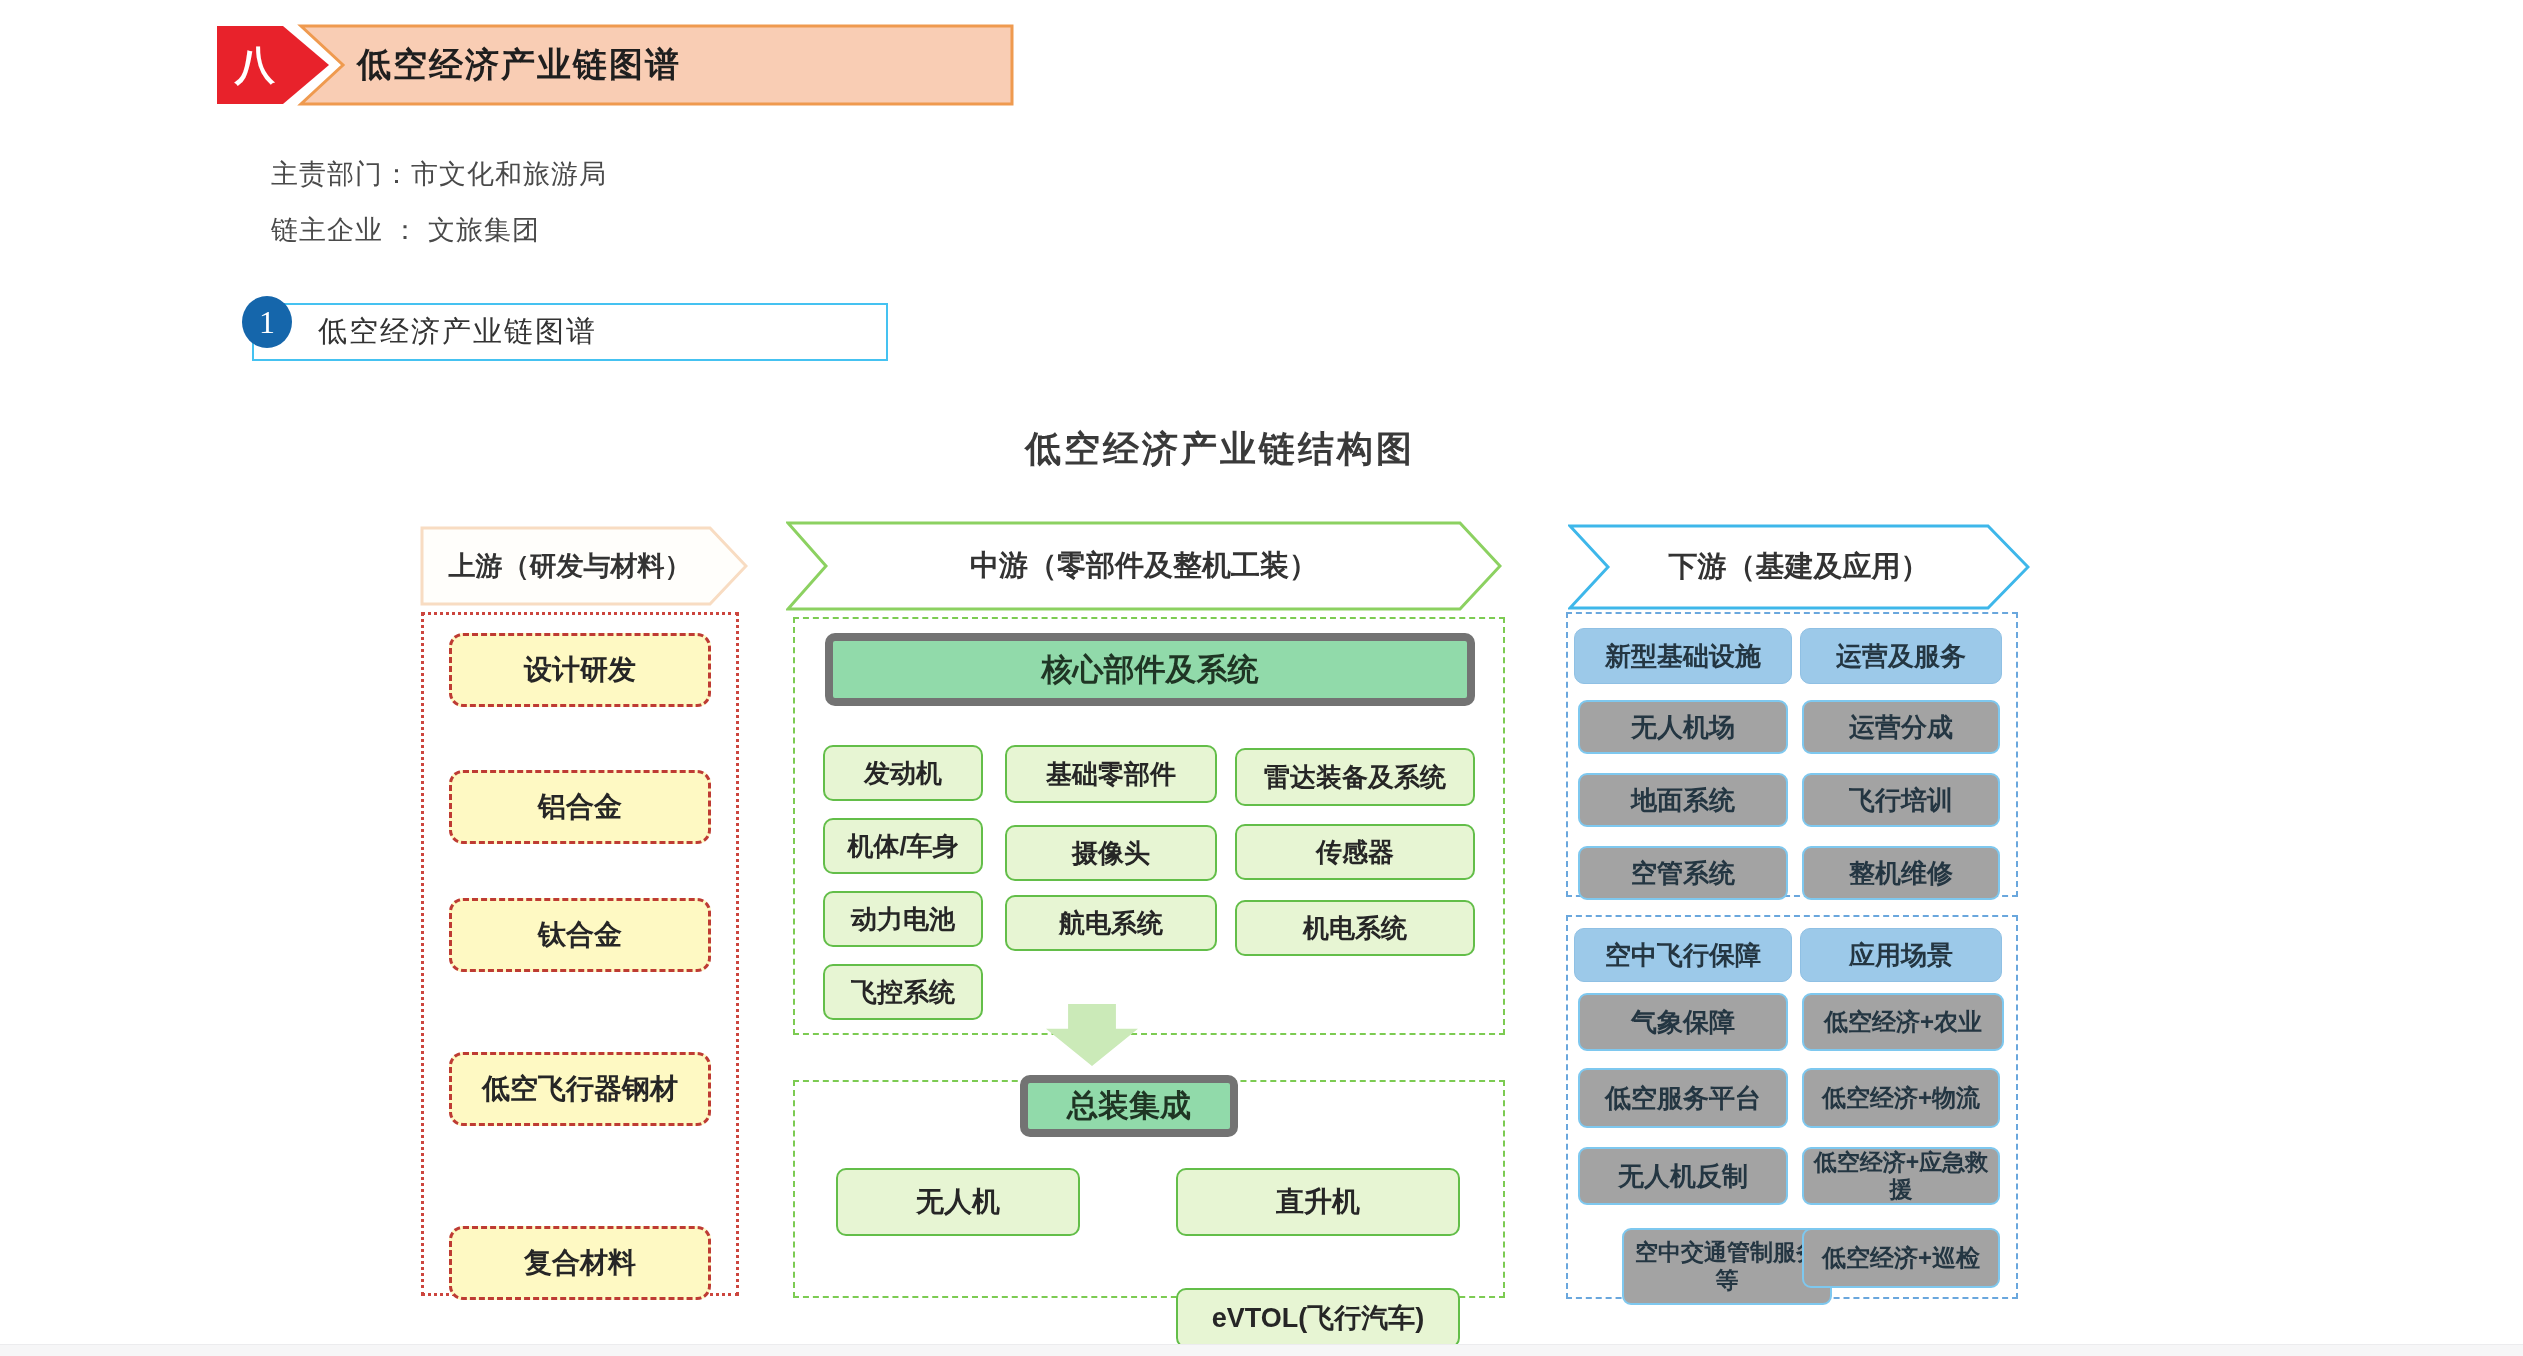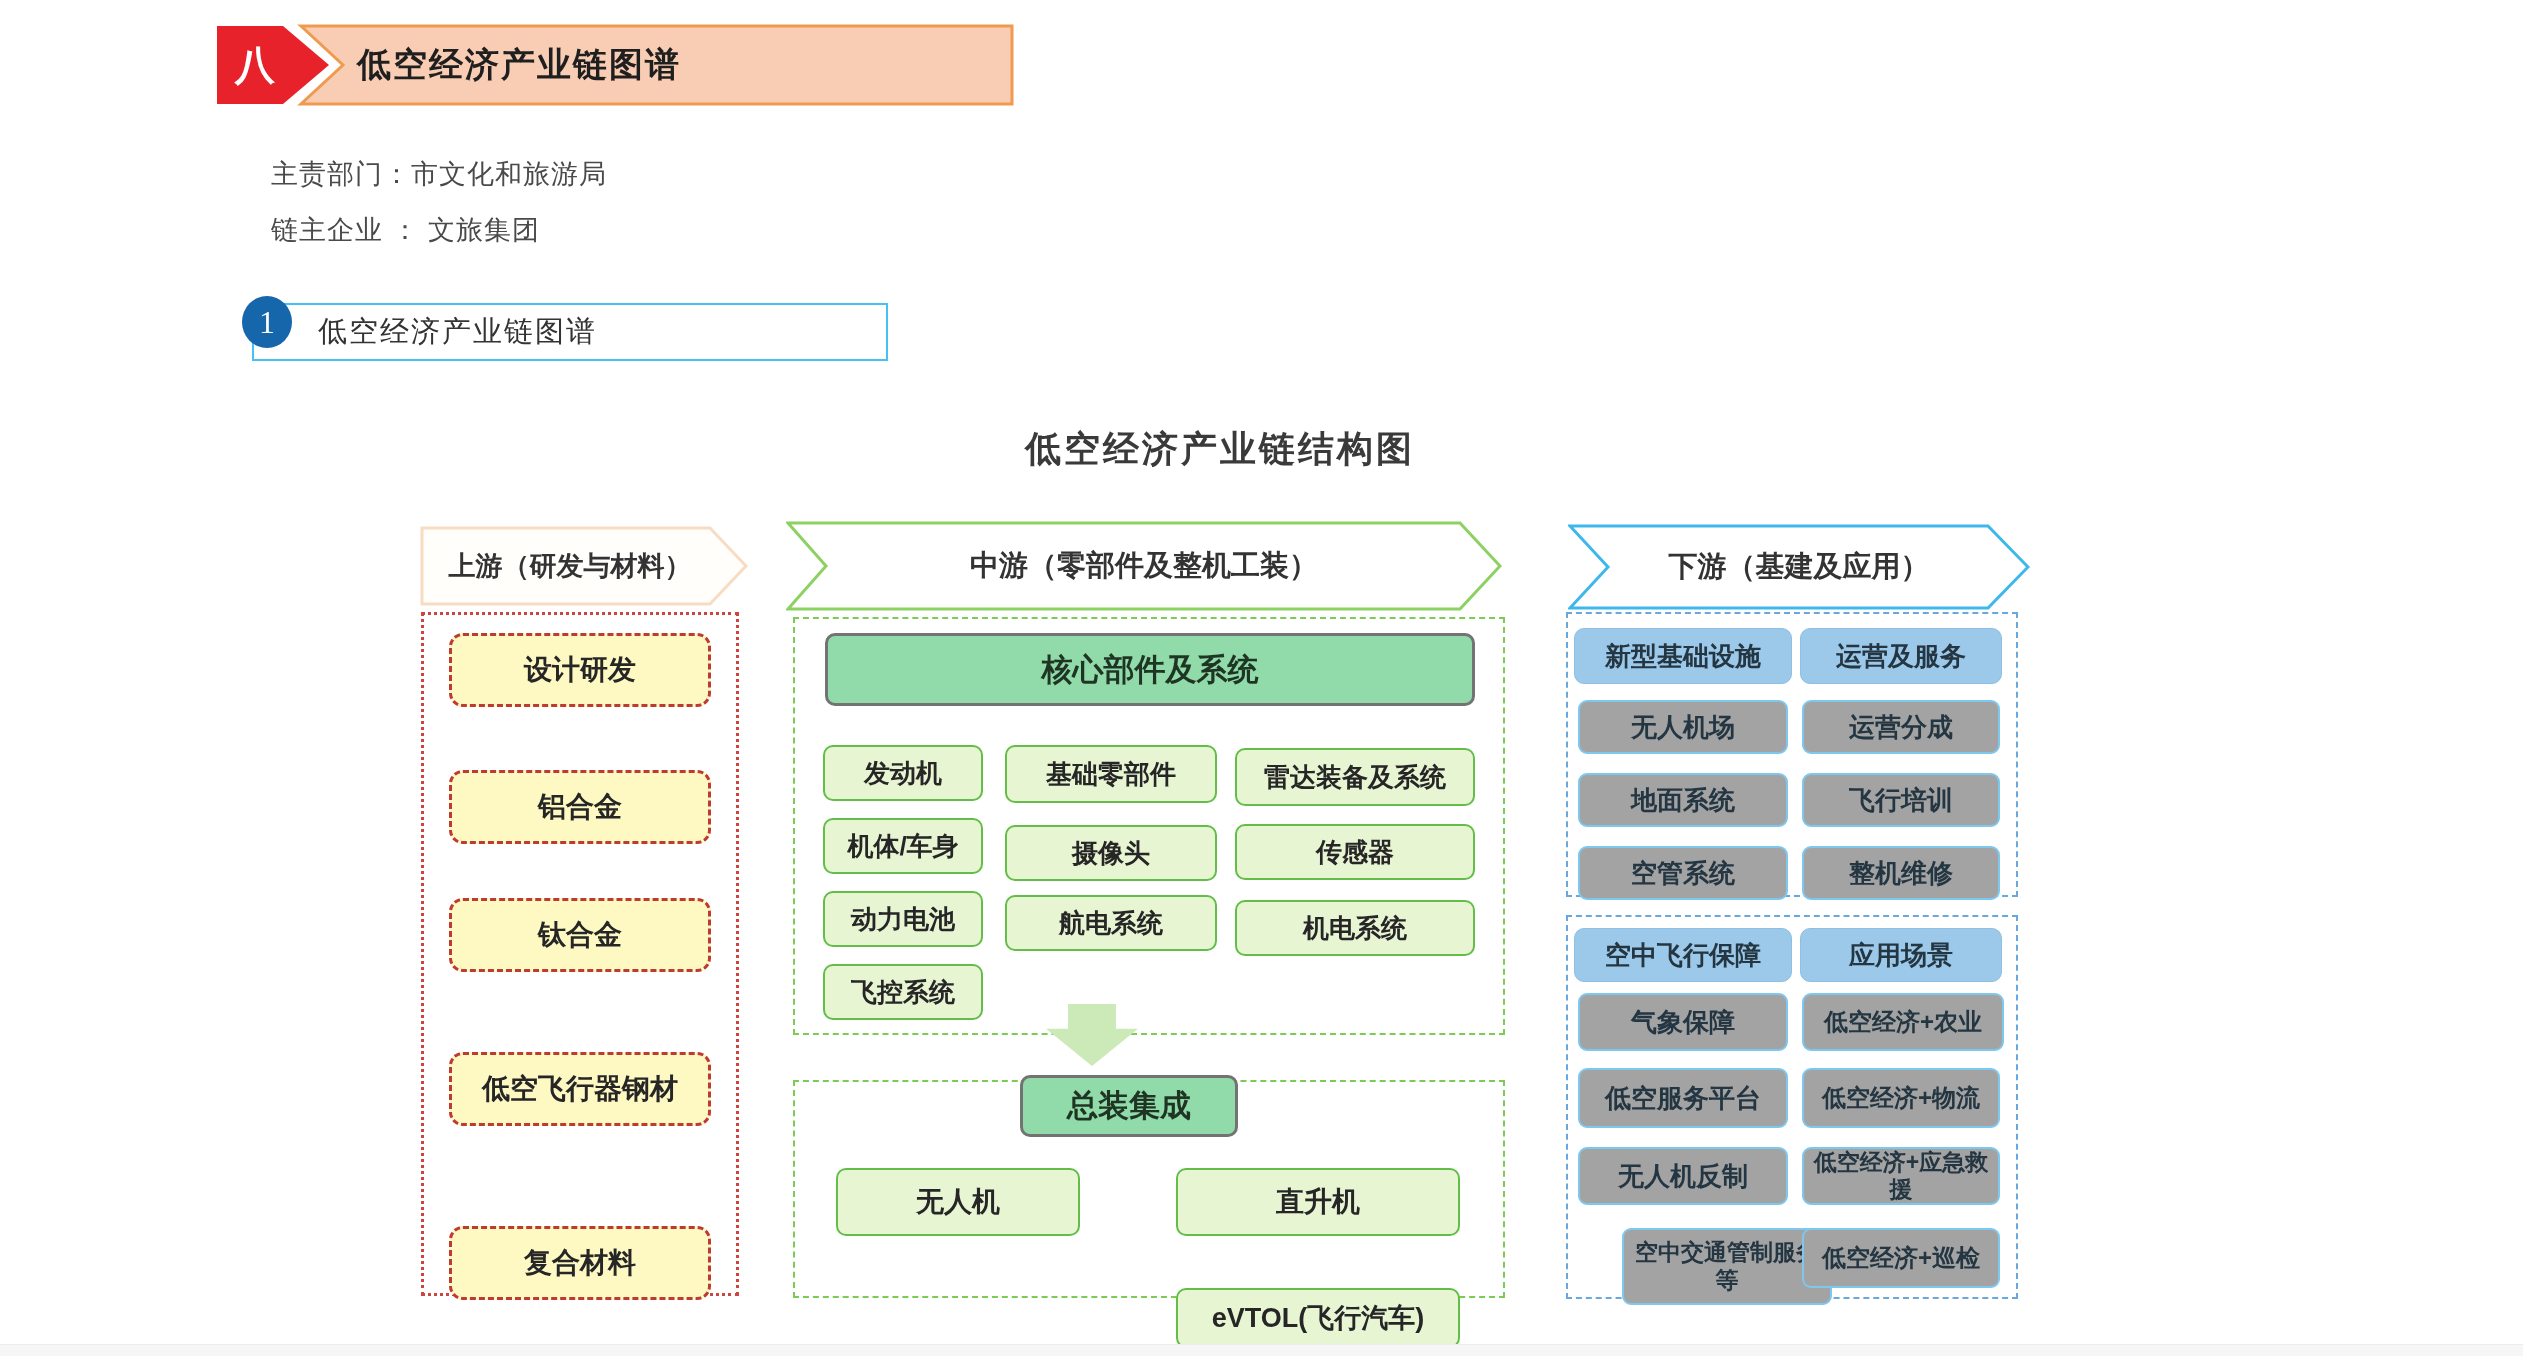--- a/index.html
+++ b/index.html
@@ -25,21 +25,21 @@
   
   .phase-label{font-weight:bold;color:#333333;}
 
   
   .container-red{border:3px dotted #CC453E;background:#ffffff;}
   .up-item{background:#fef9c3;border:3px dashed #BE3B33;border-radius:14px;
     font-weight:bold;font-size:28px;color:#262626;}
 
   
   .container-green{border:2.5px dashed #7CCB52;background:#ffffff;}
-  .mid-header{background:#91DAAA;border:3px solid #737373;border-radius:10px;
+  .mid-header{background:#91DAAA;border:8px solid #737373;border-radius:10px;
     font-weight:bold;font-size:31px;color:#1f3524;z-index:2;}
   .mid-item{background:#E7F5D3;border:2.5px solid #63BE49;border-radius:10px;
     font-weight:bold;font-size:26px;color:#262626;}
   .down-arrow{background:#CBEAB8;clip-path:polygon(24% 0,76% 0,76% 40%,100% 40%,50% 100%,0 40%,24% 40%);}
 
   
   .container-blue{border:2.5px dashed #6AA7DD;background:#ffffff;}
   .down-header{background:#9CC9E9;border:1px solid #8FC0E4;border-radius:10px;
     font-weight:bold;font-size:26px;color:#243642;}
   .down-item{background:#a3a3a3;border:2px solid #7EC8EF;border-radius:9px;

